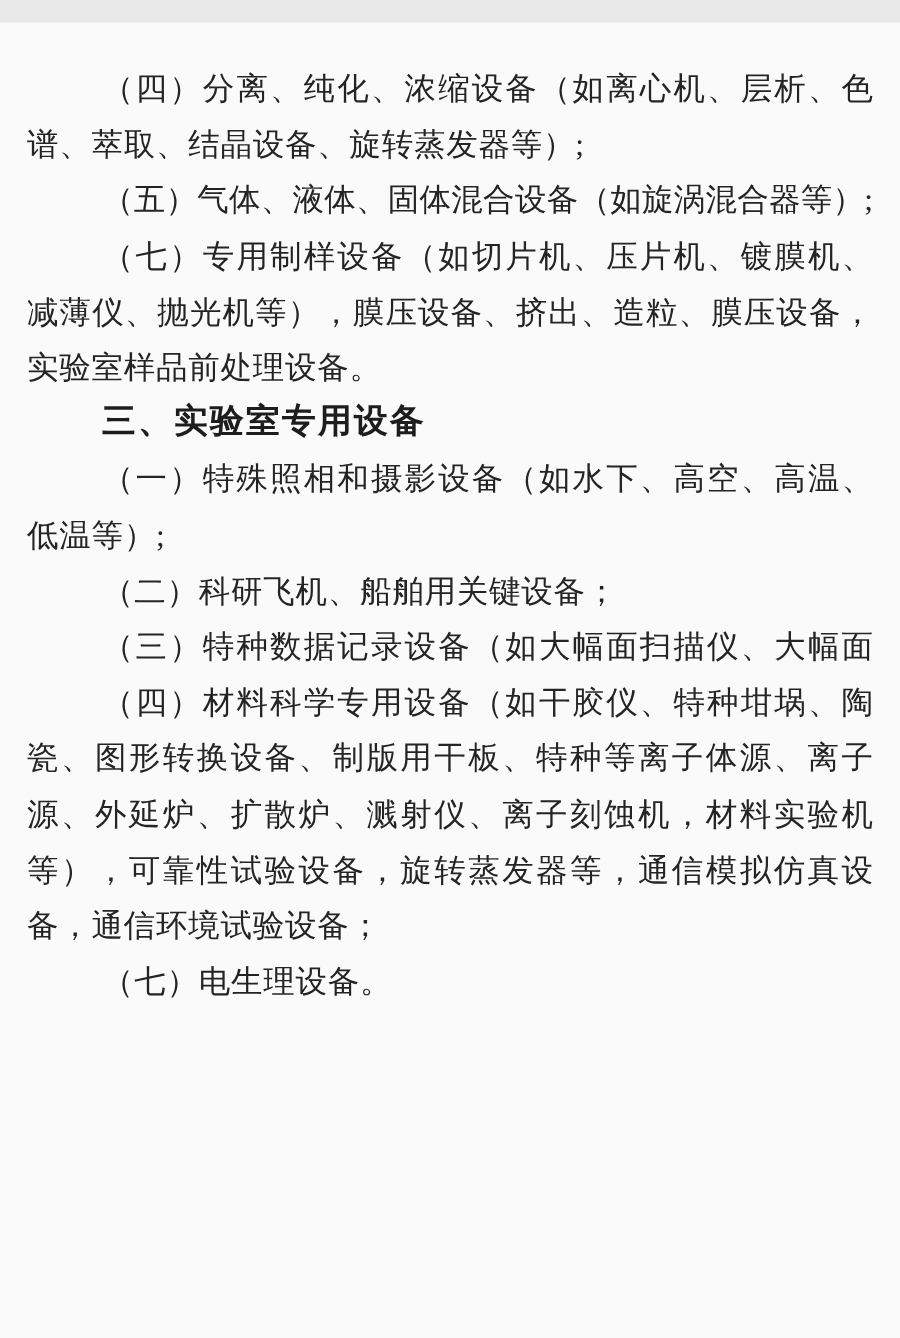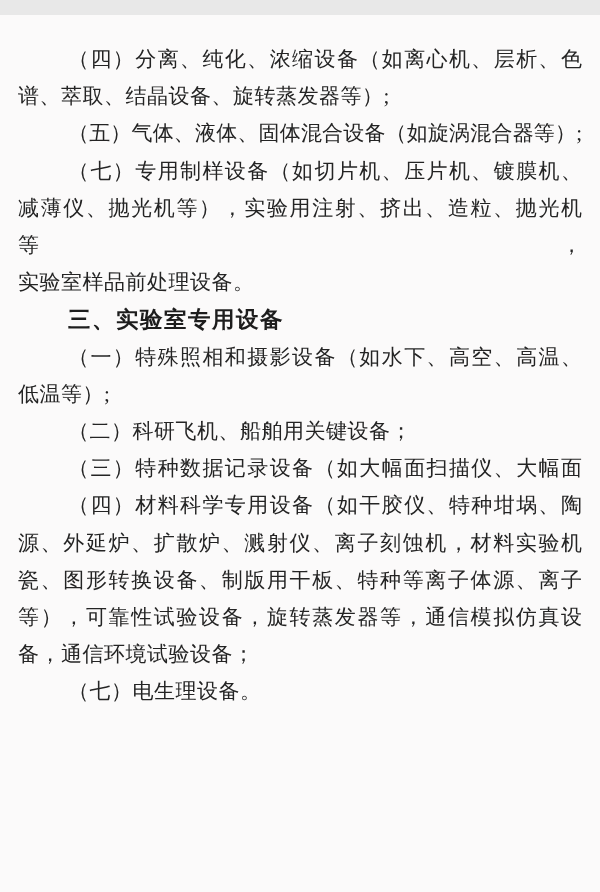--- a/index.html
+++ b/index.html
@@ -29,21 +29,21 @@
   .line.justify {
     white-space: normal;
     letter-spacing: 0;
     text-align: justify;
     text-align-last: justify;
   }
   .line.indent {
     text-indent: 50px;
   }
   .line.heading {
-    font-family: Liberation Sans, sans-serif;
+    font-family: Liberation Mono, monospace;
     font-weight: 700;
     font-size: 22.5px;
     letter-spacing: 1.5px;
     color: #1d1d1d;
   }
   .page-bottom-edge {
     position: absolute;
     left: 0;
     bottom: 0;
     width: 100%;
@@ -58,40 +58,40 @@
   <div id="doc-body">
       <div>
         <div class="line indent justify">（四）分离、纯化、浓缩设备（如离心机、层析、色</div>
         <div class="line">谱、萃取、结晶设备、旋转蒸发器等）;</div>
       </div>
       <div>
         <div class="line indent justify">（五）气体、液体、固体混合设备（如旋涡混合器等）;</div>
       </div>
       <div>
         <div class="line indent justify">（七）专用制样设备（如切片机、压片机、镀膜机、</div>
-        <div class="line justify">减薄仪、抛光机等），实验用注射、挤出、造粒、抛光机等，</div>
+        <div class="line justify">减薄仪、抛光机等），膜压设备、挤出、造粒、膜压设备，</div>
         <div class="line">实验室样品前处理设备。</div>
       </div>
       <div>
         <div class="line indent heading">三、实验室专用设备</div>
       </div>
       <div>
         <div class="line indent justify">（一）特殊照相和摄影设备（如水下、高空、高温、</div>
         <div class="line">低温等）;</div>
       </div>
       <div>
         <div class="line indent">（二）科研飞机、船舶用关键设备；</div>
       </div>
       <div>
         <div class="line indent justify">（三）特种数据记录设备（如大幅面扫描仪、大幅面</div>
       </div>
       <div>
         <div class="line indent justify">（四）材料科学专用设备（如干胶仪、特种坩埚、陶</div>
+        <div class="line justify">瓷、图形转换设备、制版用干板、特种等离子体源、离子</div>
         <div class="line justify">源、外延炉、扩散炉、溅射仪、离子刻蚀机，材料实验机</div>
-        <div class="line justify">瓷、图形转换设备、制版用干板、特种等离子体源、离子</div>
         <div class="line justify">等），可靠性试验设备，旋转蒸发器等，通信模拟仿真设</div>
         <div class="line">备，通信环境试验设备；</div>
       </div>
       <div>
         <div class="line indent">（七）电生理设备。</div>
       </div>
     </div>
   <div class="page-bottom-edge"></div>
 </div>
 

